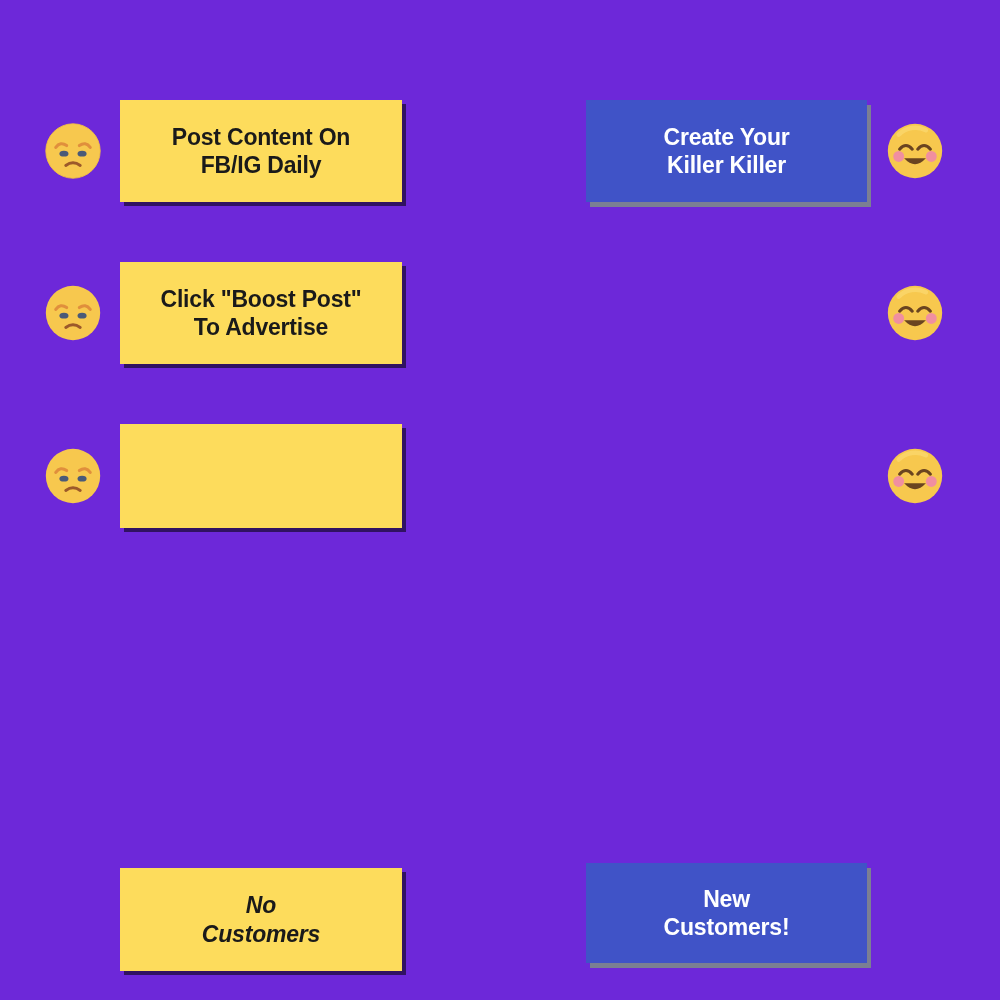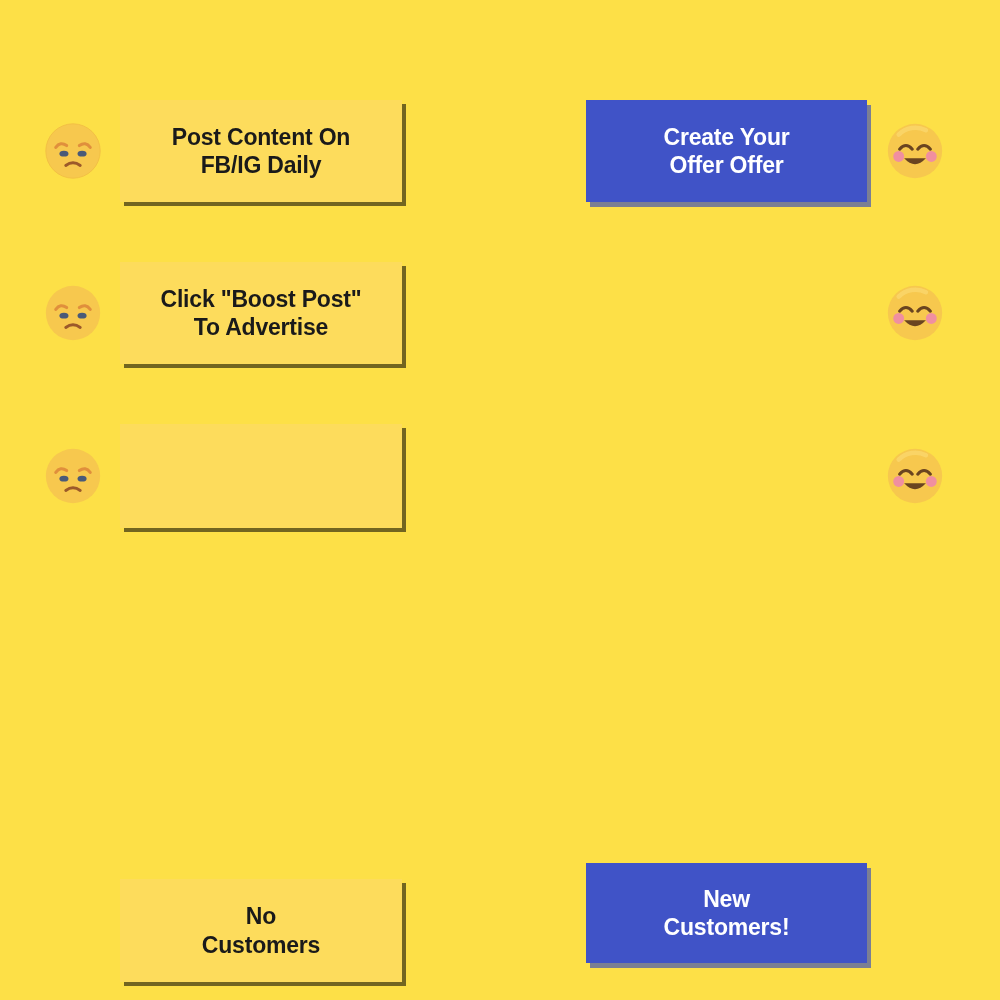--- a/index.html
+++ b/index.html
@@ -13,21 +13,21 @@
     position: relative;
     overflow: hidden;
     font-family: "Liberation Sans", sans-serif;
   }
 
   .canvas {
     position: absolute;
     left: 0; top: 0;
     width: 1000px;
     height: 1000px;
-    background: #fde047;
+    background: #6d28d9;
   }
 
   
   .row {
     position: absolute;
     left: 0;
     width: 1000px;
     height: 110px;
   }
 
@@ -80,21 +80,21 @@
   #row-1 { top: 100px; }
   #row-2 { top: 262px; }
   #row-3 { top: 424px; }
   #row-4 { top: 863px; }
 
   .emoji-r1 { top: 22px; }
   .emoji-r2 { top: 22px; }
   .emoji-r3 { top: 23px; }
 
   
-  .box-outcome-left  { top: 16px; height: 103px; }
+  .box-outcome-left  { top: 5px; height: 103px; font-style: italic; }
   .box-outcome-right { top: 0; height: 100px; }
 </style>
 </head>
 <body>
 
 <div class="canvas">
 
   <div class="row" id="row-1">
 
     <div class="emoji sad emoji-r1">
@@ -112,21 +112,21 @@
     <div class="box box-left box-tall">
       <span>
         <span>Post Content On</span><br>
         <span>FB/IG Daily</span>
       </span>
     </div>
 
     <div class="box box-right box-tall">
       <span>
         <span>Create Your</span><br>
-        <span>Offer Offer</span>
+        <span>Killer Killer</span>
       </span>
     </div>
 
     <div class="emoji happy emoji-r1">
       <svg viewBox="0 0 64 64" xmlns="http://www.w3.org/2000/svg">
         <circle cx="32" cy="32" r="30" fill="#F7C84E"></circle>
         <path d="M14 14 A26 26 0 0 1 44 9" fill="none" stroke="#FBD86F" stroke-width="5" stroke-linecap="round" opacity="0.75"></path>
         <circle cx="14" cy="38" r="6" fill="#F08FA0"></circle>
         <circle cx="50" cy="38" r="6" fill="#F08FA0"></circle>
         <path d="M15 30 Q22 22 29 30" fill="none" stroke="#6A4420" stroke-width="3.4" stroke-linecap="round"></path>

